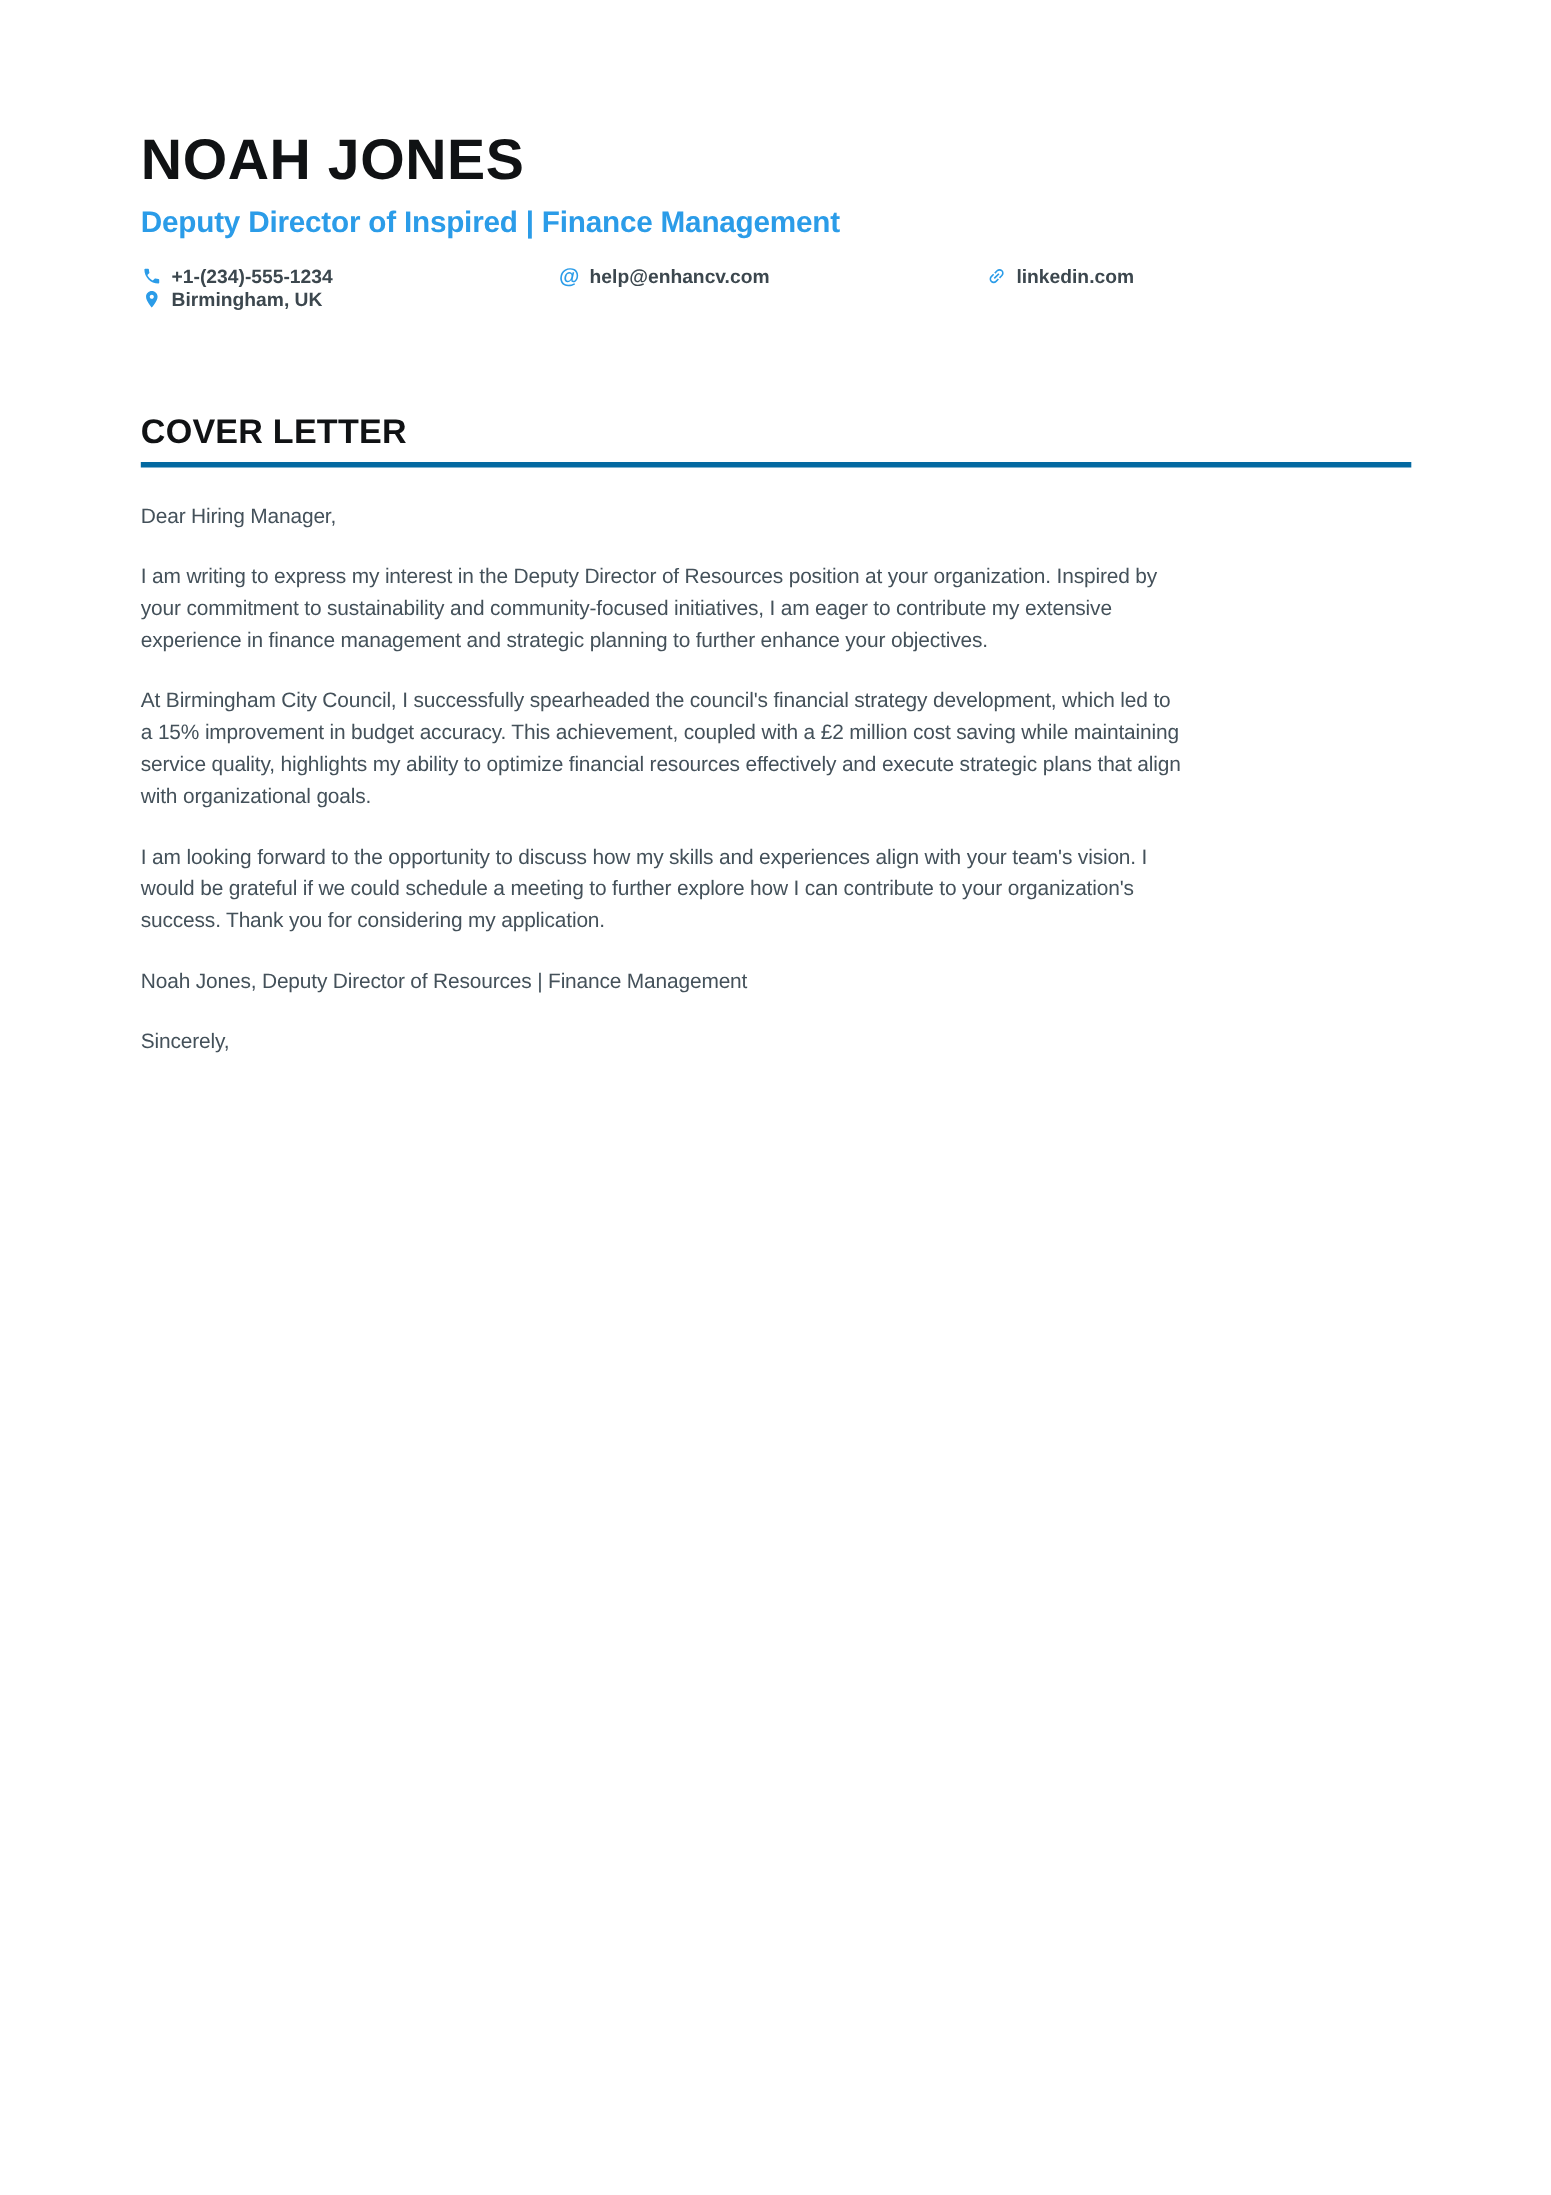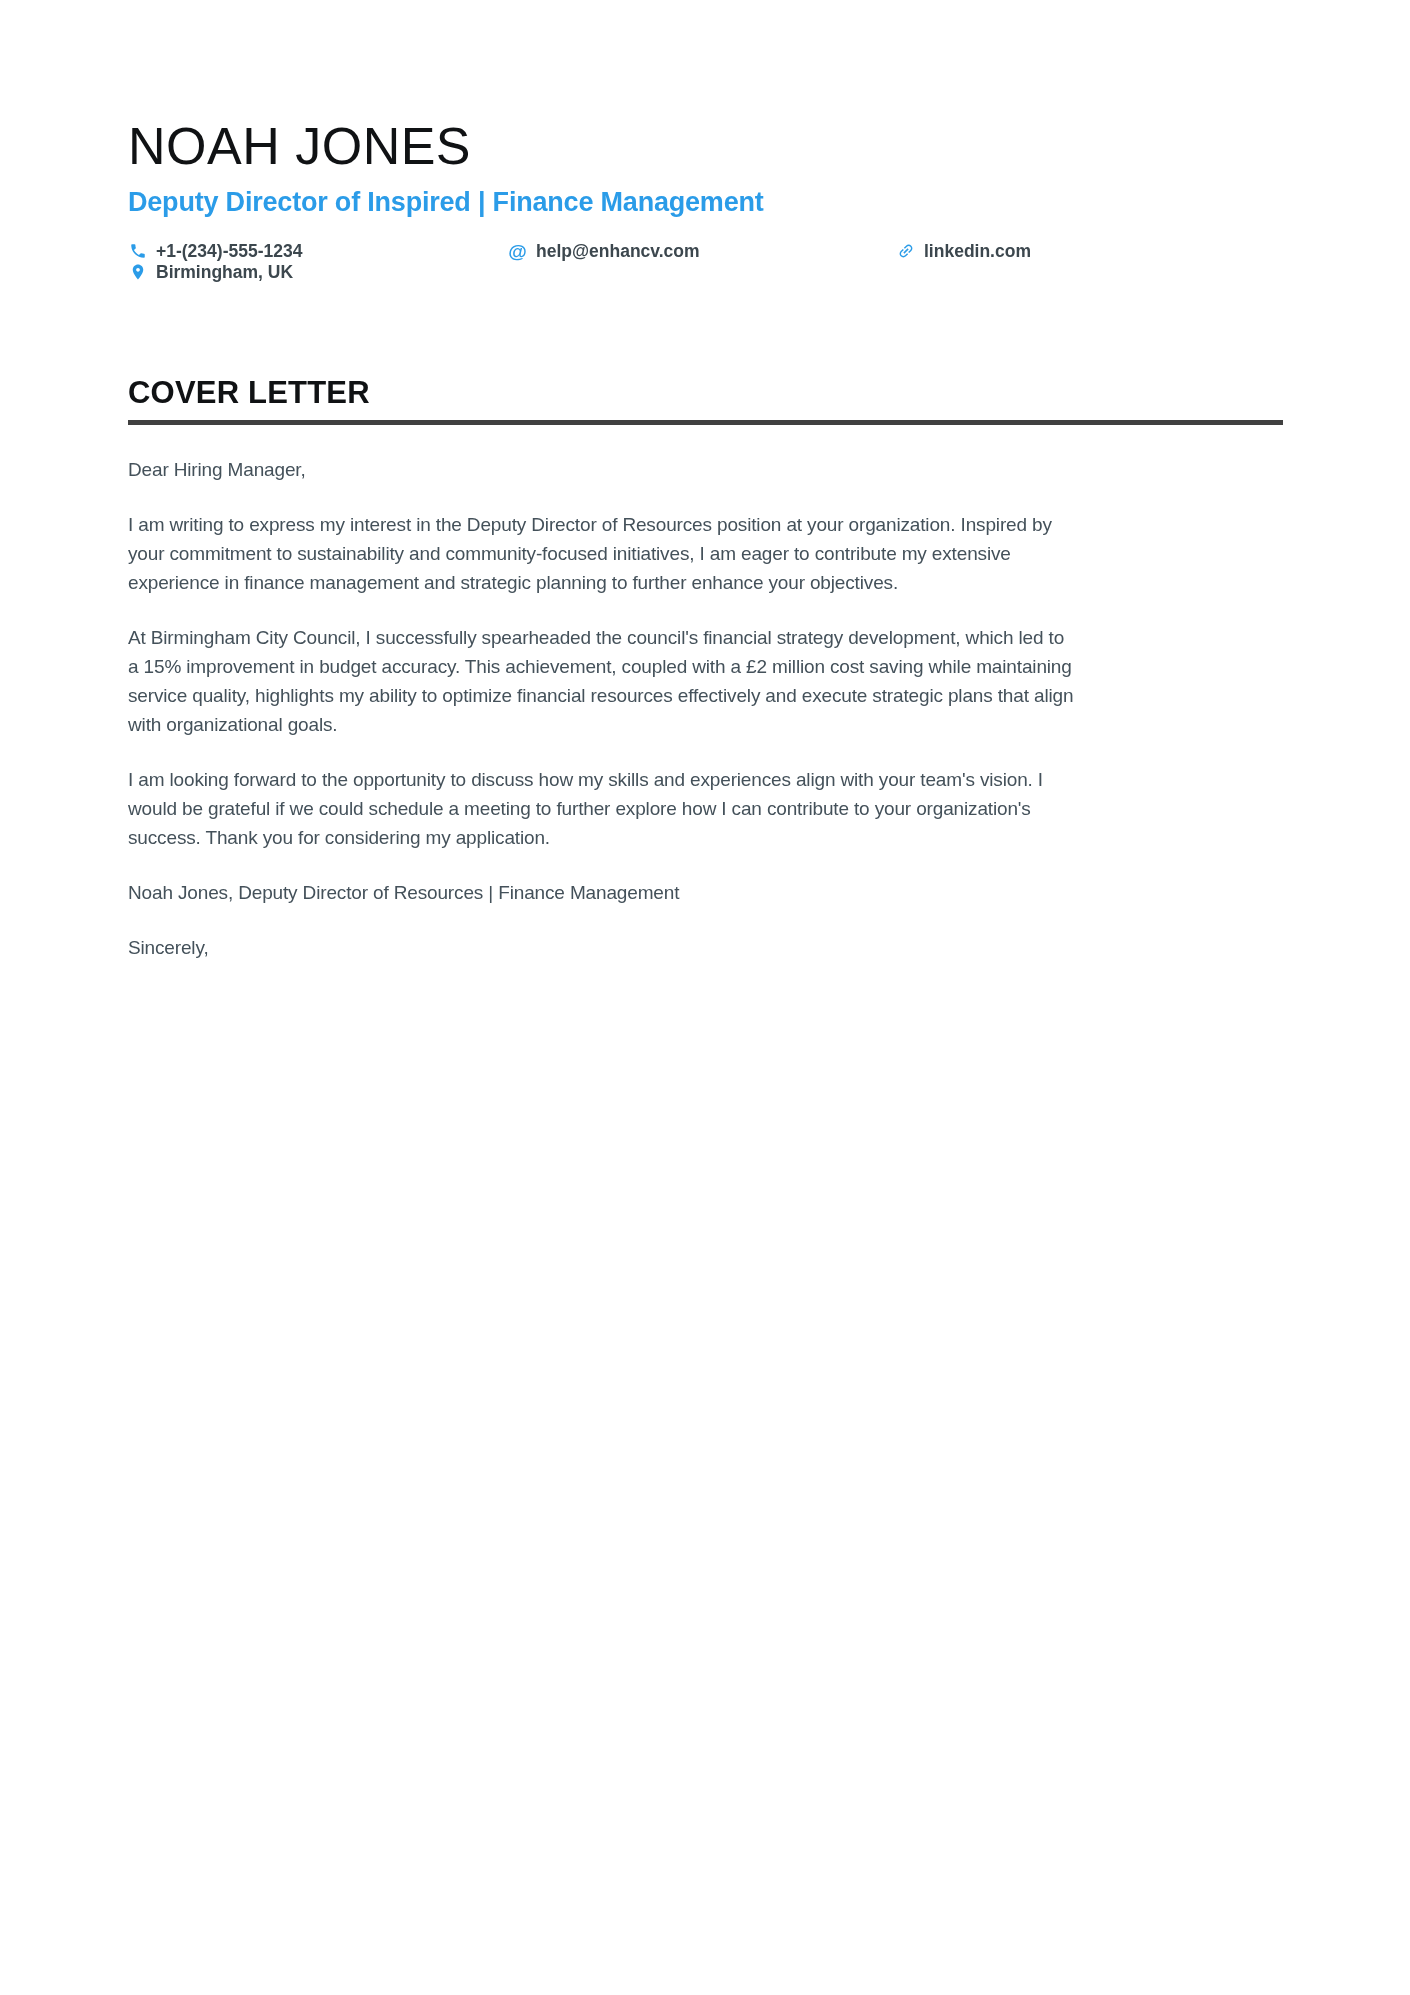--- a/index.html
+++ b/index.html
@@ -14,21 +14,21 @@
     overflow: hidden;
   }
 
   .content {
     padding: 118px 127px 0 128px;
   }
 
   
   .name {
     font-size: 52px;
-    font-weight: 400;
+    font-weight: 700;
     letter-spacing: 0.5px;
     color: #101214;
     line-height: 1.08;
   }
   .job-title {
     margin-top: 12px;
     font-size: 27px;
     font-weight: 700;
     letter-spacing: -0.2px;
     color: #2b9ce8;
@@ -65,21 +65,21 @@
   .contact-location { grid-column: 1; grid-row: 2; }
 
   
   .section { margin-top: 92px; }
   .section-heading {
     font-size: 31px;
     font-weight: 700;
     letter-spacing: 0.2px;
     color: #101214;
     padding-bottom: 9px;
-    border-bottom: 5px solid #404040;
+    border-bottom: 5px solid #0369a1;
   }
   .letter-body {
     margin-top: 30px;
     max-width: 948px;
     font-size: 19px;
     line-height: 29px;
     letter-spacing: -0.15px;
     color: #44515a;
   }
   .letter-body p { margin-bottom: 26px; }

